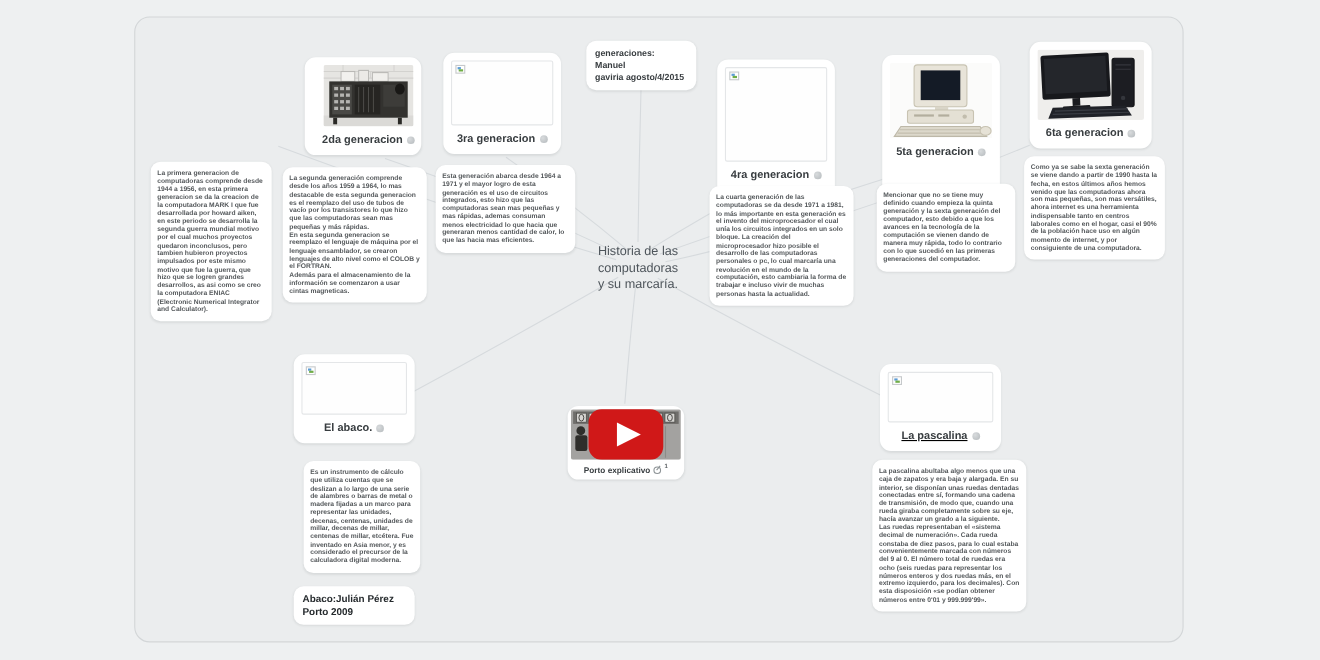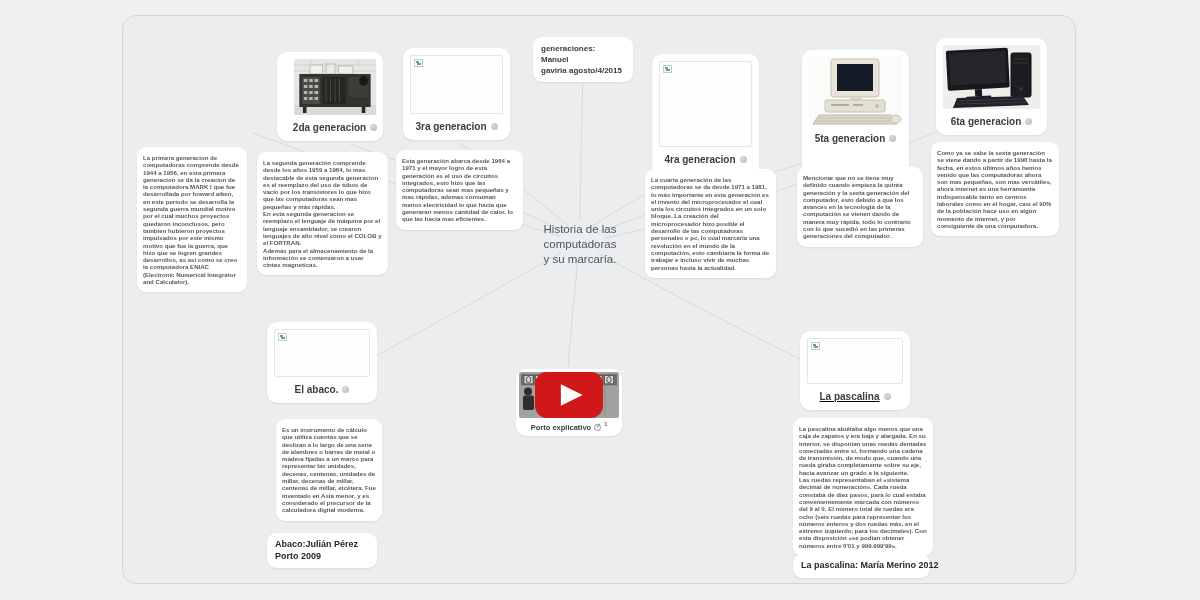--- a/index.html
+++ b/index.html
@@ -305,15 +305,14 @@
     <div class="img-ph" style="height:46px;">
       <span class="broken"></span>
     </div>
     <div class="trow">
       <span class="ttext">La pascalina</span>
       <span class="nind"></span>
     </div>
   </div>
   <div class="note" style="left:793px;top:418px;width:140px;">La pascalina abultaba algo menos que una caja de zapatos y era baja y alargada. En su interior, se disponían unas ruedas dentadas conectadas entre sí, formando una cadena de transmisión, de modo que, cuando una rueda giraba completamente sobre su eje, hacía avanzar un grado a la siguiente.
 Las ruedas representaban el «sistema decimal de numeración». Cada rueda constaba de diez pasos, para lo cual estaba convenientemente marcada con números del 9 al 0. El número total de ruedas era ocho (seis ruedas para representar los números enteros y dos ruedas más, en el extremo izquierdo, para los decimales). Con esta disposición «se podían obtener números entre 0'01 y 999.999'99».</div>
-  <div class="source" style="left:793px;top:554px;width:137px;white-space:nowrap;">La pascalina: María Merino 2012</div>
 
 </div>
 
 </body></html>

